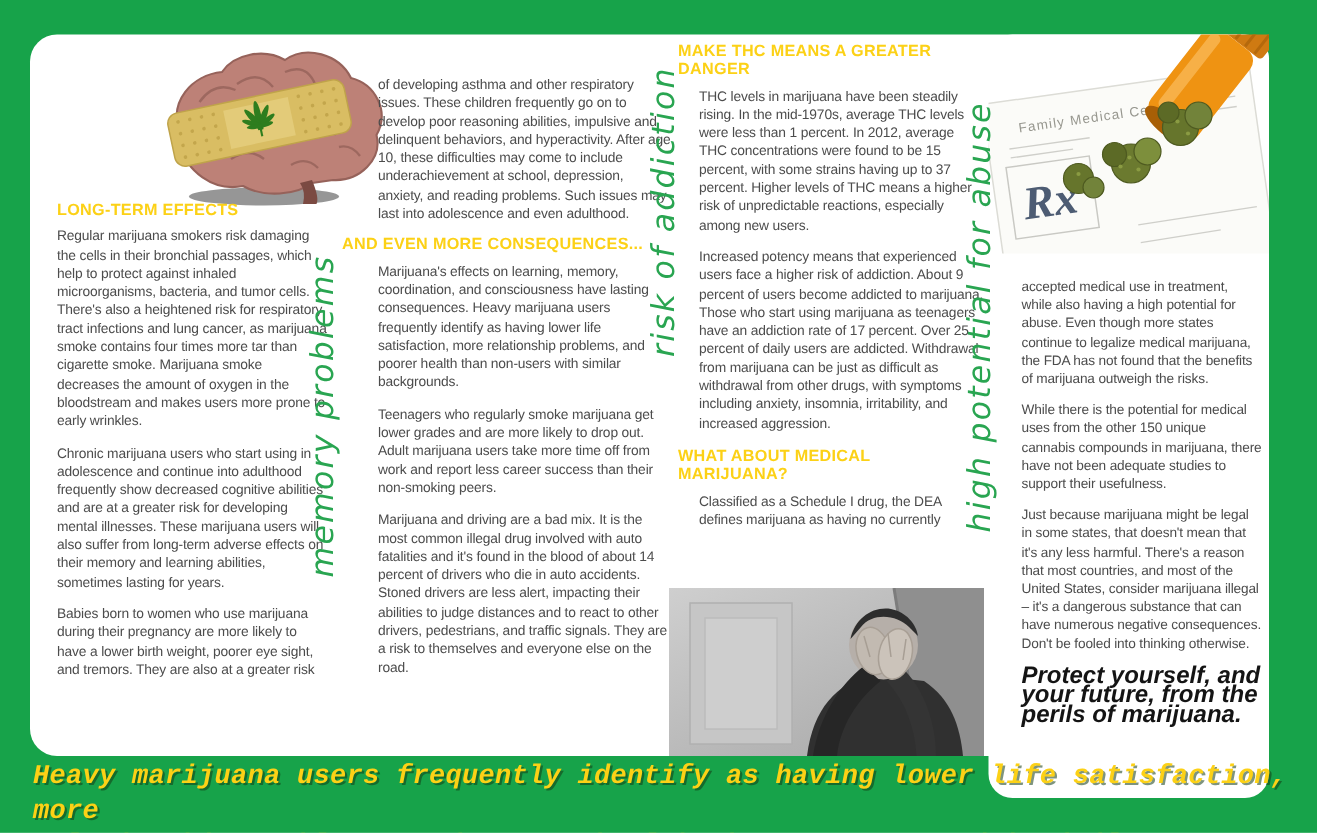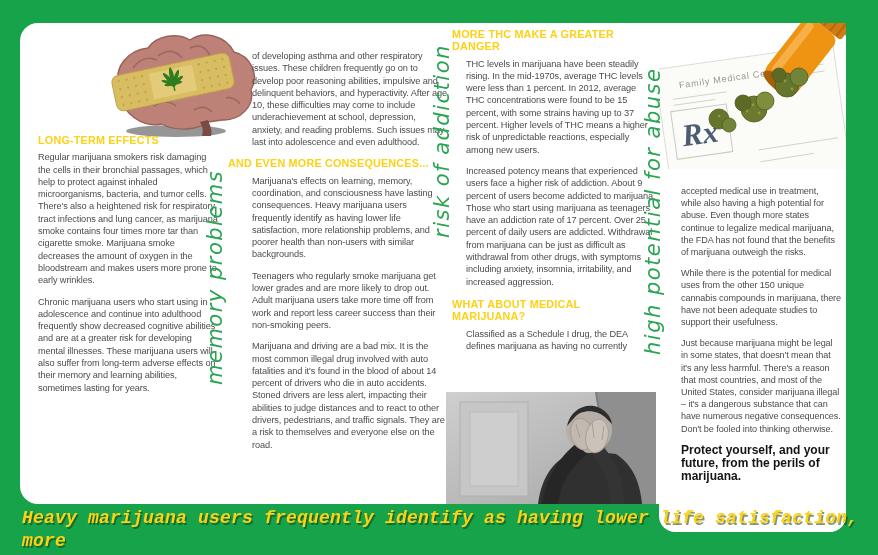--- a/index.html
+++ b/index.html
@@ -8,21 +8,21 @@
   .panel{position:absolute;background:#ffffff;z-index:0;}
   .main-panel{left:20px;top:23px;width:826px;height:481px;border-radius:18px;}
   .right-panel{left:659px;top:23px;width:187px;height:509px;border-radius:16px;}
   .col{position:absolute;z-index:2;color:#4c4c4c;font-size:9.2px;line-height:12.3px;letter-spacing:-0.1px;}
   .col p{margin:0 0 9px 0;}
   h2.head{color:#fcd116;font-size:10.8px;font-weight:bold;margin:0 0 5px 0;letter-spacing:.2px;}
   .col2 h2.head{margin-left:-24px;margin-top:8px;}
   .col3 h2.head{margin-left:-14px;}
   .col3 h2.head.second{margin-top:10px;}
   .col4 h2.head{margin-left:-14px;margin-top:2px;}
-  .closing{font-weight:bold;color:#141414;font-size:12px;line-height:13px;margin-top:10px;letter-spacing:0;}
+  .closing{font-weight:bold;font-style:italic;color:#141414;font-size:16px;line-height:13px;margin-top:10px;letter-spacing:0;}
   .hand{position:absolute;z-index:3;color:#29a551;font-style:italic;font-weight:500;white-space:nowrap;
         transform-origin:left top;transform:rotate(-90deg);font-size:21px;letter-spacing:1.5px;
         font-family:"DejaVu Sans",sans-serif;}
   .banner{position:absolute;left:22px;top:507px;z-index:2;color:#fcd116;font-weight:bold;font-style:italic;
           font-size:18px;line-height:23px;letter-spacing:.2px;
           text-shadow:1.5px 1.5px 0 rgba(20,60,20,.55);font-family:Liberation Mono, monospace;}
   .photo{position:absolute;z-index:2;}
   .rx-clinic{font-size:9px;fill:#97978f;letter-spacing:.8px;}
   .rx-symbol{font-family:"Liberation Serif",serif;font-style:italic;font-weight:bold;font-size:31px;fill:#4d5c73;}
 </style>
@@ -171,32 +171,33 @@
       <ellipse cx="136" cy="42" rx="11" ry="16" fill="#c2bab1" stroke="#a89f95" stroke-width="1" transform="rotate(-14 136 42)"></ellipse>
       <ellipse cx="151" cy="44" rx="11" ry="17" fill="#cbc3ba" stroke="#a89f95" stroke-width="1" transform="rotate(12 151 44)"></ellipse>
       <path d="M130,32 l4,14 M146,30 l2,16 M158,34 l-2,14" stroke="#a79e94" stroke-width="1" fill="none"></path>
     </g>
   </svg>
 
   <div class="col col1" style="left:38px;top:134px;width:180px">
     <h2 class="head">LONG-TERM EFFECTS</h2>
     <p>Regular marijuana smokers risk damaging the cells in their bronchial passages, which help to protect against inhaled microorganisms, bacteria, and tumor cells. There's also a heightened risk for respiratory tract infections and lung cancer, as marijuana smoke contains four times more tar than cigarette smoke. Marijuana smoke decreases the amount of oxygen in the bloodstream and makes users more prone to early wrinkles.</p>
     <p>Chronic marijuana users who start using in adolescence and continue into adulthood frequently show decreased cognitive abilities and are at a greater risk for developing mental illnesses. These marijuana users will also suffer from long-term adverse effects on their memory and learning abilities, sometimes lasting for years.</p>
+    <p>Babies born to women who use marijuana during their pregnancy are more likely to have a lower birth weight, poorer eye sight, and tremors. They are also at a greater risk</p>
   </div>
 
   <div class="col col2" style="left:252px;top:50px;width:196px">
     <p>of developing asthma and other respiratory issues. These children frequently go on to develop poor reasoning abilities, impulsive and delinquent behaviors, and hyperactivity. After age 10, these difficulties may come to include underachievement at school, depression, anxiety, and reading problems. Such issues may last into adolescence and even adulthood.</p>
     <h2 class="head">AND EVEN MORE CONSEQUENCES...</h2>
     <p>Marijuana's effects on learning, memory, coordination, and consciousness have lasting consequences. Heavy marijuana users frequently identify as having lower life satisfaction, more relationship problems, and poorer health than non-users with similar backgrounds.</p>
     <p>Teenagers who regularly smoke marijuana get lower grades and are more likely to drop out. Adult marijuana users take more time off from work and report less career success than their non-smoking peers.</p>
     <p>Marijuana and driving are a bad mix. It is the most common illegal drug involved with auto fatalities and it's found in the blood of about 14 percent of drivers who die in auto accidents. Stoned drivers are less alert, impacting their abilities to judge distances and to react to other drivers, pedestrians, and traffic signals. They are a risk to themselves and everyone else on the road.</p>
   </div>
 
   <div class="col col3" style="left:466px;top:28px;width:190px">
-    <h2 class="head">MORE THC MAKE A GREATER DANGER</h2>
+    <h2 class="head">MAKE THC MEANS A GREATER DANGER</h2>
     <p>THC levels in marijuana have been steadily rising. In the mid-1970s, average THC levels were less than 1 percent. In 2012, average THC concentrations were found to be 15 percent, with some strains having up to 37 percent. Higher levels of THC means a higher risk of unpredictable reactions, especially among new users.</p>
     <p>Increased potency means that experienced users face a higher risk of addiction. About 9 percent of users become addicted to marijuana. Those who start using marijuana as teenagers have an addiction rate of 17 percent. Over 25 percent of daily users are addicted. Withdrawal from marijuana can be just as difficult as withdrawal from other drugs, with symptoms including anxiety, insomnia, irritability, and increased aggression.</p>
     <h2 class="head second">WHAT ABOUT MEDICAL MARIJUANA?</h2>
     <p>Classified as a Schedule I drug, the DEA defines marijuana as having no currently</p>
   </div>
 
   <div class="col col4" style="left:681px;top:185px;width:160px;font-size:9.1px;line-height:12.2px">
     <p>accepted medical use in treatment, while also having a high potential for abuse. Even though more states continue to legalize medical marijuana, the FDA has not found that the benefits of marijuana outweigh the risks.</p>
     <p>While there is the potential for medical uses from the other 150 unique cannabis compounds in marijuana, there have not been adequate studies to support their usefulness.</p>
     <p>Just because marijuana might be legal in some states, that doesn't mean that it's any less harmful. There's a reason that most countries, and most of the United States, consider marijuana illegal – it's a dangerous substance that can have numerous negative consequences. Don't be fooled into thinking otherwise.</p>

